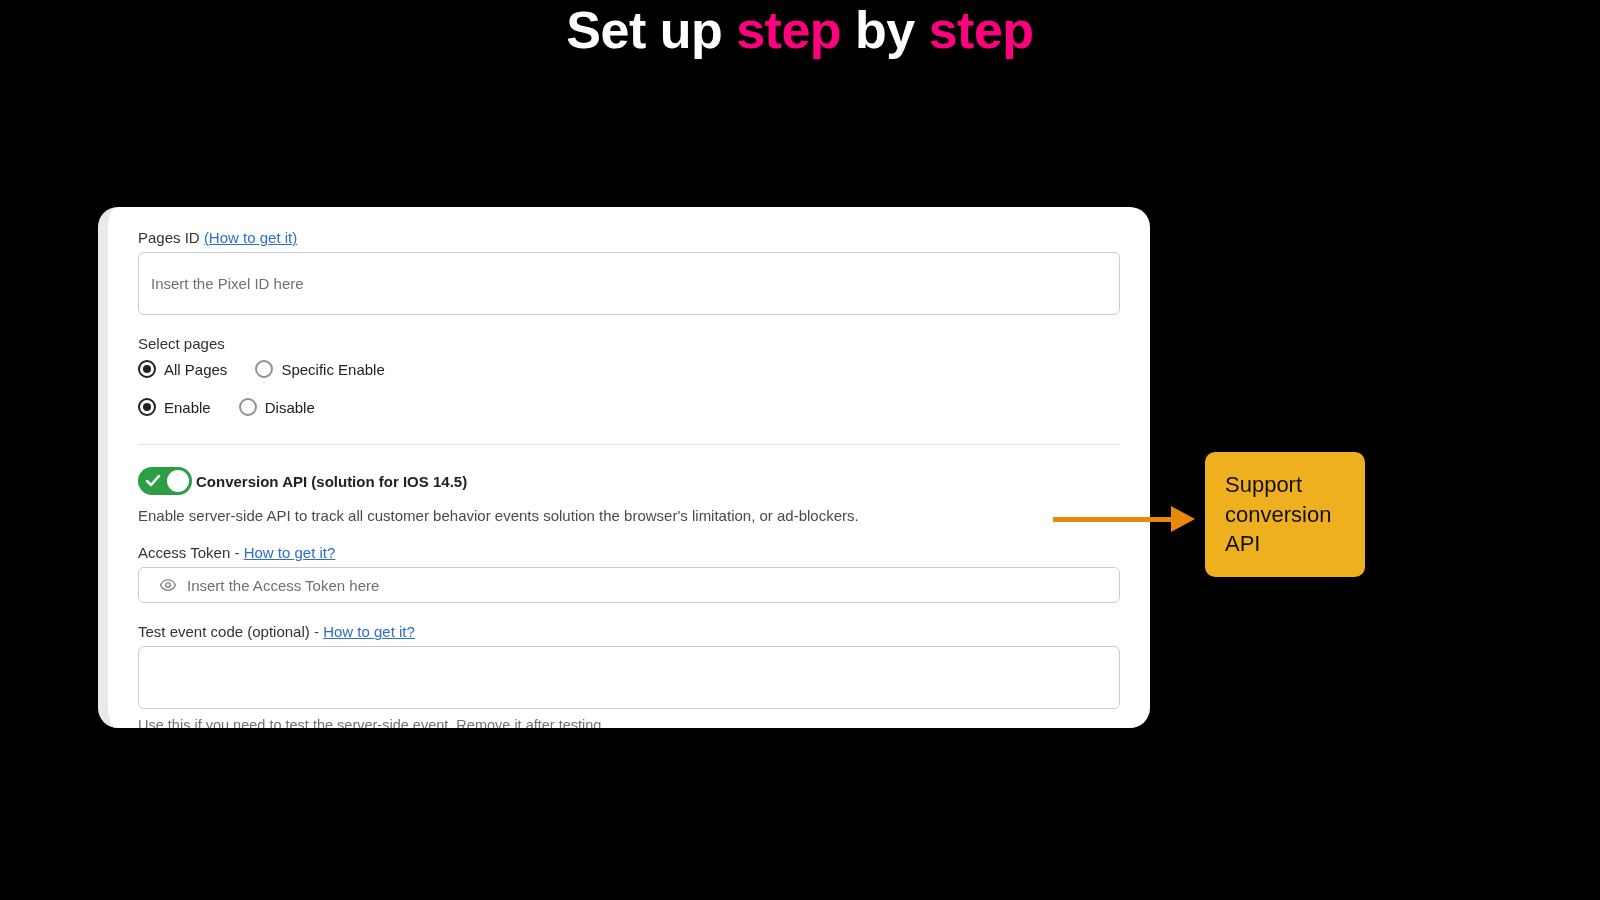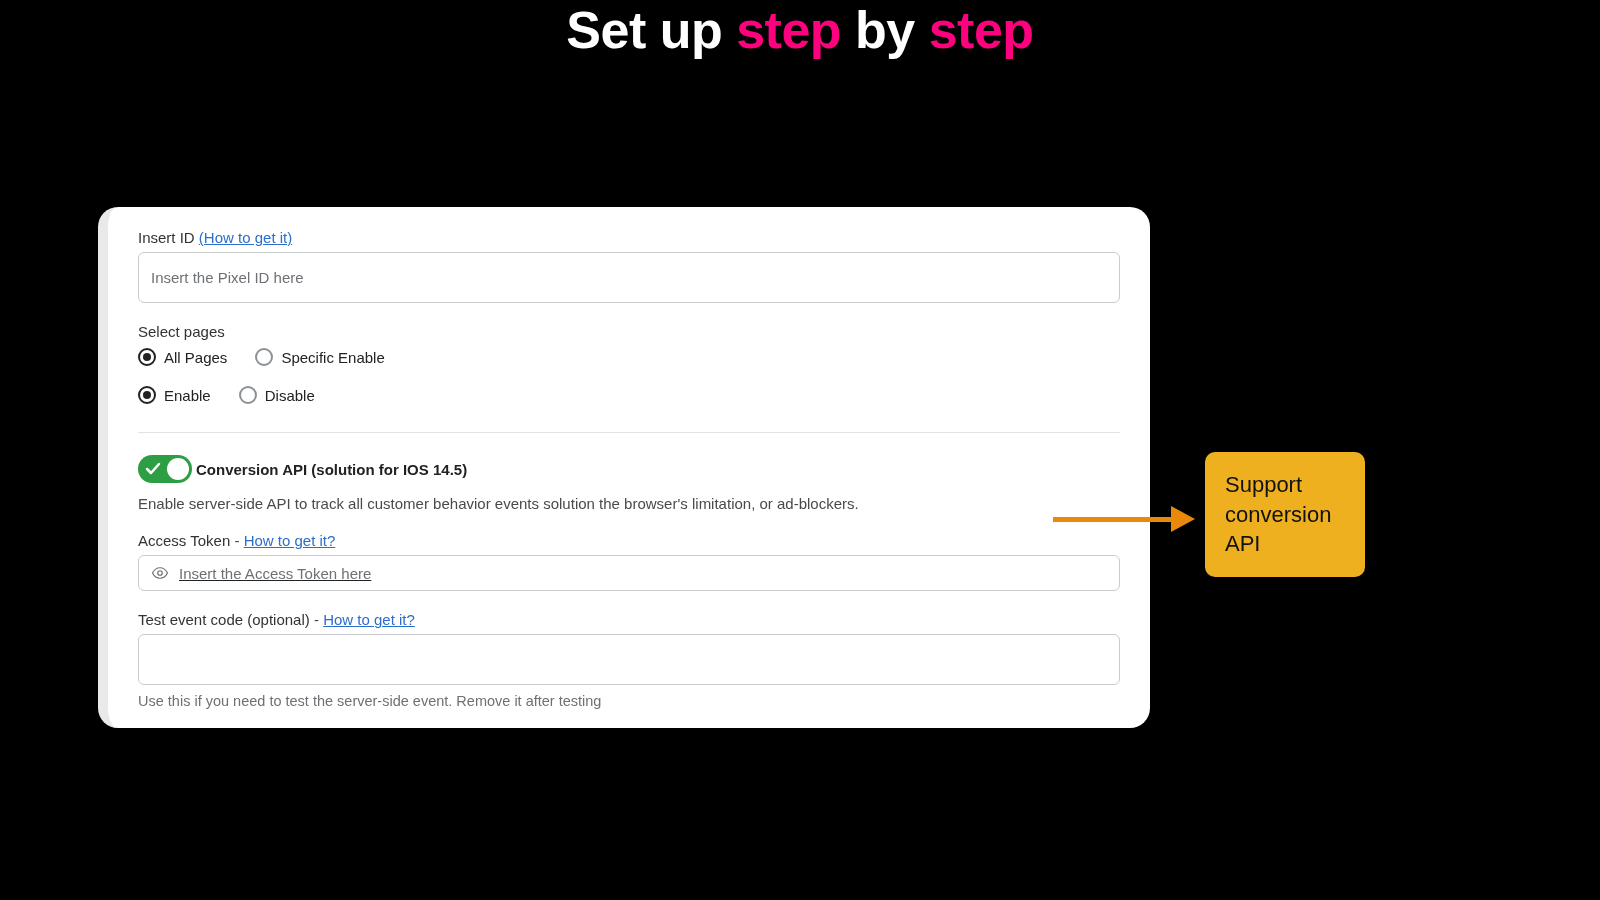--- a/index.html
+++ b/index.html
@@ -40,35 +40,34 @@
   .field-label a, .link {
     color: #2c6ecb;
     text-decoration: underline;
     cursor: pointer;
   }
   .link-paren { color: #2c6ecb; text-decoration: underline; }
   .text-input {
     width: 100%;
     border: 1px solid #c9cccf;
     border-radius: 6px;
-    padding: 16px 12px;
+    padding: 22px 12px;
     font-size: 15px;
     color: #333;
     background: #fff;
   }
   .text-input::placeholder { color: #6d7175; }
   .icon-input {
     display: flex;
     align-items: center;
     width: 100%;
     border: 1px solid #c9cccf;
     border-radius: 6px;
-    padding: 8px 12px;
-    background: #fff;
-    text-decoration: underline;
+    padding: 8px 20px;
+    background: #fff;
   }
   .icon-input input {
     flex: 1;
     border: none;
     outline: none;
     font-size: 15px;
     color: #333;
     background: transparent;
   }
   .icon-input input::placeholder { color: #6d7175; }
@@ -193,21 +192,21 @@
 <body>
 
 <div class="heading">
   <span>Set up </span><span class="pink">step</span><span> by </span><span class="pink">step</span>
 </div>
 
 <div class="card">
 
   
   <div class="field-label">
-    <span>Insert ID </span><a class="link-paren">(How to get it)</a>
+    <span>Pages ID </span><a class="link-paren">(How to get it)</a>
   </div>
   <input class="text-input" type="text" placeholder="Insert the Pixel ID here" style="">
 
   
   <div class="section">
     <div class="field-label">Select pages</div>
     <div class="radio-row">
       <div class="radio-opt">
         <span class="radio selected"></span>
         <span>All Pages</span>

